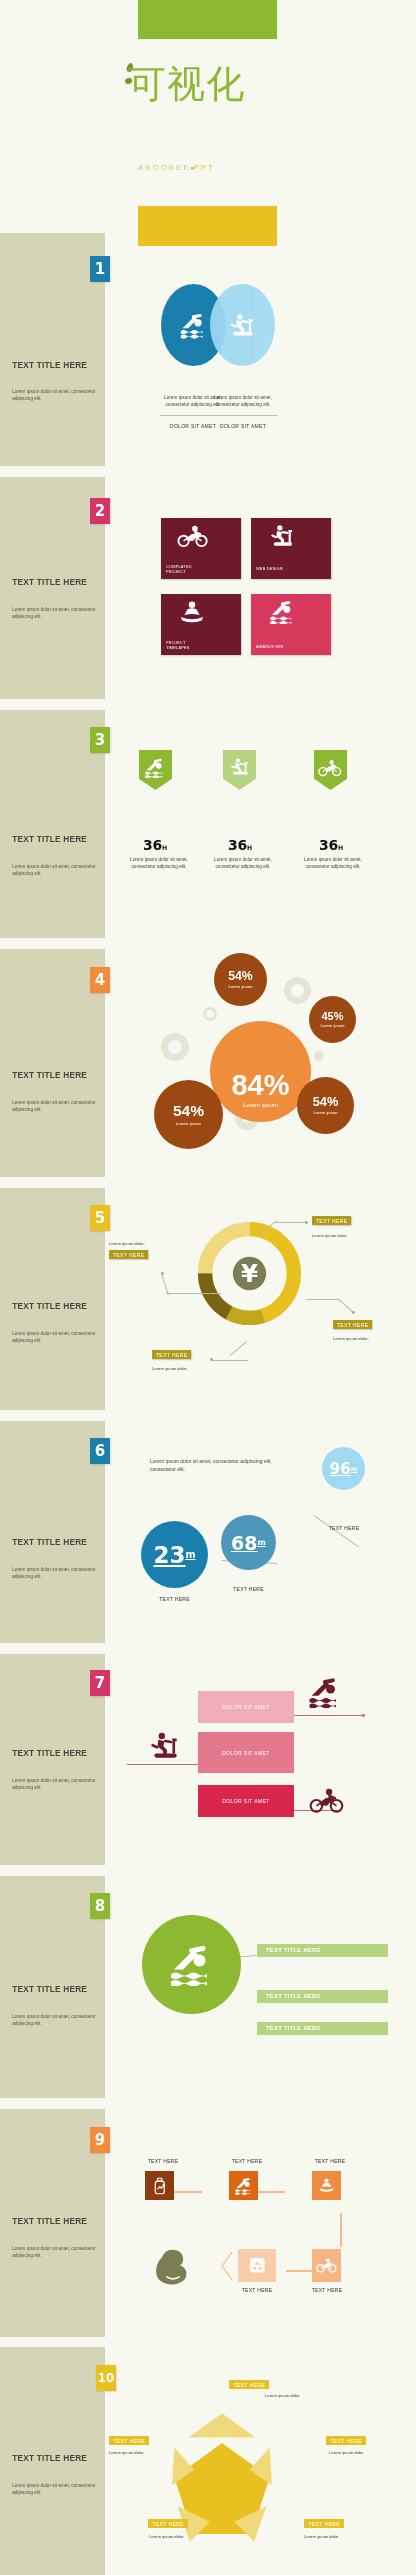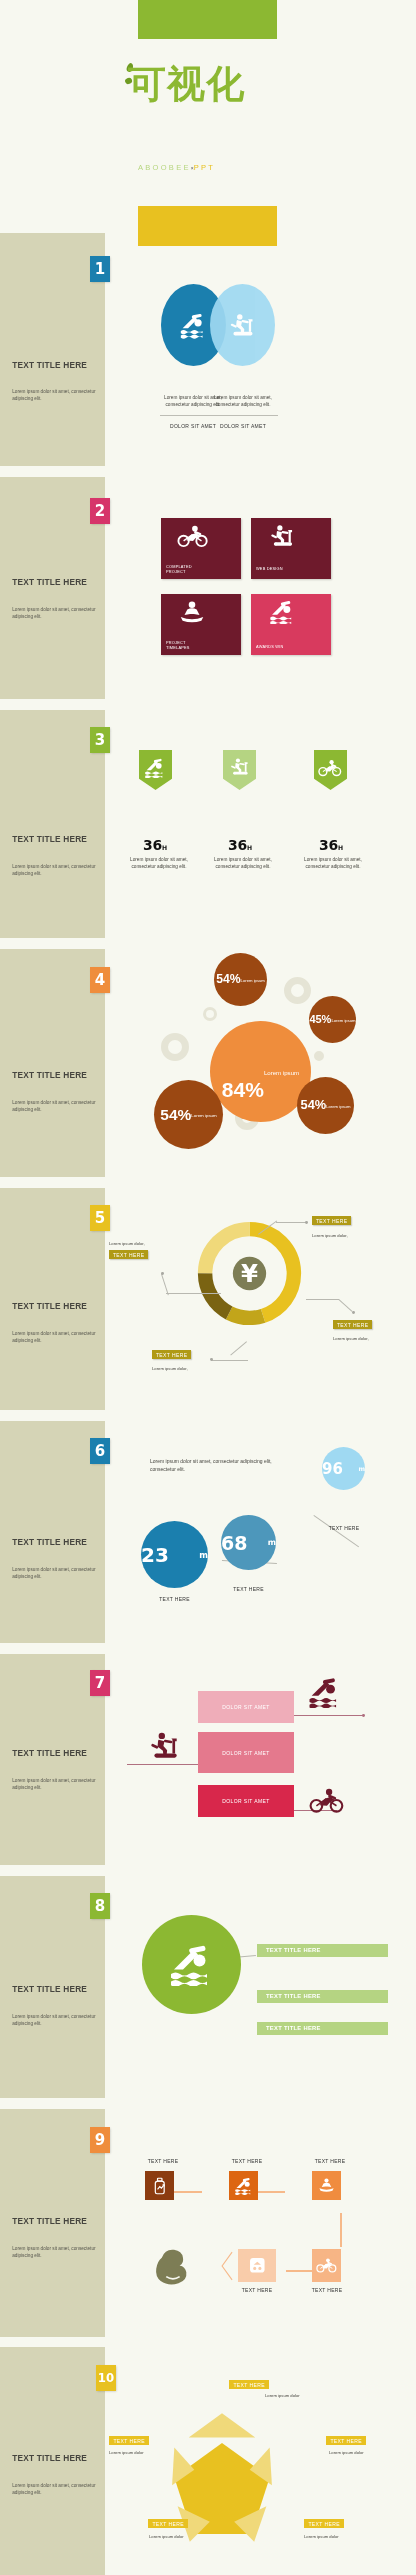--- a/index.html
+++ b/index.html
@@ -24,21 +24,21 @@
   .rail-body {
     position:absolute; left:12.2px; width:84px;
     font-size:4.7px; color:#55544c; line-height:1.5;
   }
 
   
   .hdr-green { position:absolute; left:138px; top:0; width:139px; height:39px; background:#8cb832; }
   .hdr-yellow{ position:absolute; left:138px; top:206px; width:139px; height:40px; background:#e8c120; }
   .cn-title {
     position:absolute; left:128px; top:65px; width:166px;
-    font-size:38px; font-weight:bold; color:#8cb832; letter-spacing:1.1px;
+    font-size:38px; font-weight:normal; color:#8cb832; letter-spacing:1.1px;
     font-family:"DejaVu Sans", sans-serif; line-height:1;
   }
   .cn-sub {
     position:absolute; left:133px; top:159px; width:166px;
     font-size:31px; font-weight:bold; color:#e8c120; letter-spacing:1.1px;
     font-family:"DejaVu Sans", sans-serif; line-height:1;
   }
   .brand {
     position:absolute; left:138px; top:163px; width:144px;
     font-size:7.5px; letter-spacing:2.3px; color:#b7d680;
@@ -80,37 +80,37 @@
   .tile2 .tl { color:#fff; font-size:3.9px; line-height:1.25; padding:0 0 3.9px 5px; letter-spacing:0.2px; }
   .tile2 .ig { position:absolute; left:15.5px; top:5.5px; }
 
   
   .banner { position:absolute; width:33px; height:40px; }
   .bignum { position:absolute; font-size:14px; font-weight:bold; color:#111;
             font-family:"DejaVu Sans", sans-serif; letter-spacing:-0.3px; }
   .bignum small { font-size:6.1px; font-weight:bold; }
 
   
-  .bub { position:absolute; border-radius:50%; display:flex; flex-direction:row;
+  .bub { position:absolute; border-radius:50%; display:flex; flex-direction:column;
          align-items:center; justify-content:center; color:#fff; }
   .bub .pv { font-weight:bold; line-height:1; }
   .bub .pl { font-size:4.2px; margin-top:1.7px; }
   .ring { position:absolute; border-radius:50%; border-style:solid; border-color:#e5e4d5; }
 
   
   .pillY { position:absolute; background:#b09a16; color:#fff; font-size:5px;
            letter-spacing:0.4px; padding:1.7px 3.9px; box-shadow:0.6px 0.6px 1.1px rgba(0,0,0,.2); }
   .smalltxt { position:absolute; font-size:4.2px; color:#46453f; }
   .lead { position:absolute; background:#b8b8b0; height:0.6px; transform-origin:0 0; }
   .dot { position:absolute; width:2.8px; height:2.8px; border-radius:50%; background:#a9a9a2; }
 
   
   .cbig { position:absolute; border-radius:50%; color:#fff; display:flex;
-          align-items:center; justify-content:space-between; font-weight:bold;
-          font-family:"DejaVu Sans", sans-serif; }
+          align-items:center; justify-content:center; font-weight:bold;
+          font-family:"DejaVu Sans", sans-serif;text-decoration:underline; }
   .cbig small { font-size:.42em; font-weight:bold; }
 
   
   .bar7 { position:absolute; display:flex; align-items:center; justify-content:center;
           color:#fff; font-size:5px; letter-spacing:0.4px; }
 
   
   .bar8 { position:absolute; height:12.8px; display:flex; align-items:center;
           color:#fff; font-size:5.8px; font-weight:bold; letter-spacing:0.3px; padding-left:9px; }
 
@@ -301,21 +301,21 @@
   <div class="cap" style="left:204px;top:857px;width:78px;">Lorem ipsum dolor sit amet, consectetur adipiscing elit.</div>
   <div class="cap" style="left:294px;top:857px;width:78px;">Lorem ipsum dolor sit amet, consectetur adipiscing elit.</div>
 
   <div class="ring" style="left:284px;top:977px;width:27px;height:27px;border-width:7.8px;"></div>
   <div class="ring" style="left:203px;top:1007px;width:14.4px;height:14.4px;border-width:3.9px;"></div>
   <div class="ring" style="left:161px;top:1033px;width:28px;height:28px;border-width:7.8px;"></div>
   <div class="ring" style="left:235px;top:1106px;width:24.4px;height:24.4px;border-width:7.2px;"></div>
   <div class="ring" style="left:314px;top:1051px;width:9px;height:9px;border-width:5px;border-radius:50%;"></div>
 
   <div class="bub" style="left:210px;top:1021px;width:101px;height:101px;background:#ef8d3c;">
-    <div class="pv" style="font-size:21px;margin-top:36px;">84%</div>
+    <div class="pv" style="font-size:29px;margin-top:36px;">84%</div>
     <div class="pl" style="font-size:6.1px;">Lorem ipsum</div>
   </div>
   <div class="bub" style="left:214px;top:953px;width:53px;height:53px;background:#9b4812;">
     <div class="pv" style="font-size:12.2px;">54%</div>
     <div class="pl">Lorem ipsum</div>
   </div>
   <div class="bub" style="left:309px;top:996px;width:47px;height:47px;background:#9b4812;">
     <div class="pv" style="font-size:11px;">45%</div>
     <div class="pl">Lorem ipsum</div>
   </div>
@@ -358,21 +358,21 @@
   <div class="lead" style="left:247px;top:1342px;width:21px;transform:rotate(140deg);"></div>
   <div class="lead" style="left:211px;top:1360px;width:37px;"></div>
   <div class="dot" style="left:210px;top:1358px;"></div>
   <div class="pillY" style="left:152px;top:1350px;">TEXT HERE</div>
   <div class="smalltxt" style="left:152px;top:1366px;">Lorem ipsum dolor,</div>
 
   <div class="smalltxt" style="left:150px;top:1458px;width:128px;font-size:5px;line-height:1.5;">Lorem ipsum dolor sit amet, consectetur adipiscing elit, consectetur elit.</div>
   <div class="lead" style="left:222px;top:1560px;width:55px;transform:rotate(3deg);"></div>
   <div class="lead" style="left:314px;top:1515px;width:55px;transform:rotate(35deg);"></div>
 
-  <div class="cbig" style="left:141px;top:1521px;width:67px;height:67px;background:#1b7fae;font-size:20px;">
+  <div class="cbig" style="left:141px;top:1521px;width:67px;height:67px;background:#1b7fae;font-size:23px;">
     <span>23</span>
       <small>m</small>
   </div>
   <div class="cbig" style="left:221px;top:1515px;width:55px;height:55px;background:#4d97bb;font-size:19px;">
     <span>68</span>
       <small>m</small>
   </div>
   <div class="cbig" style="left:322px;top:1447px;width:43px;height:43px;background:#9fd9f2;font-size:15px;">
     <span>96</span>
       <small>m</small>

